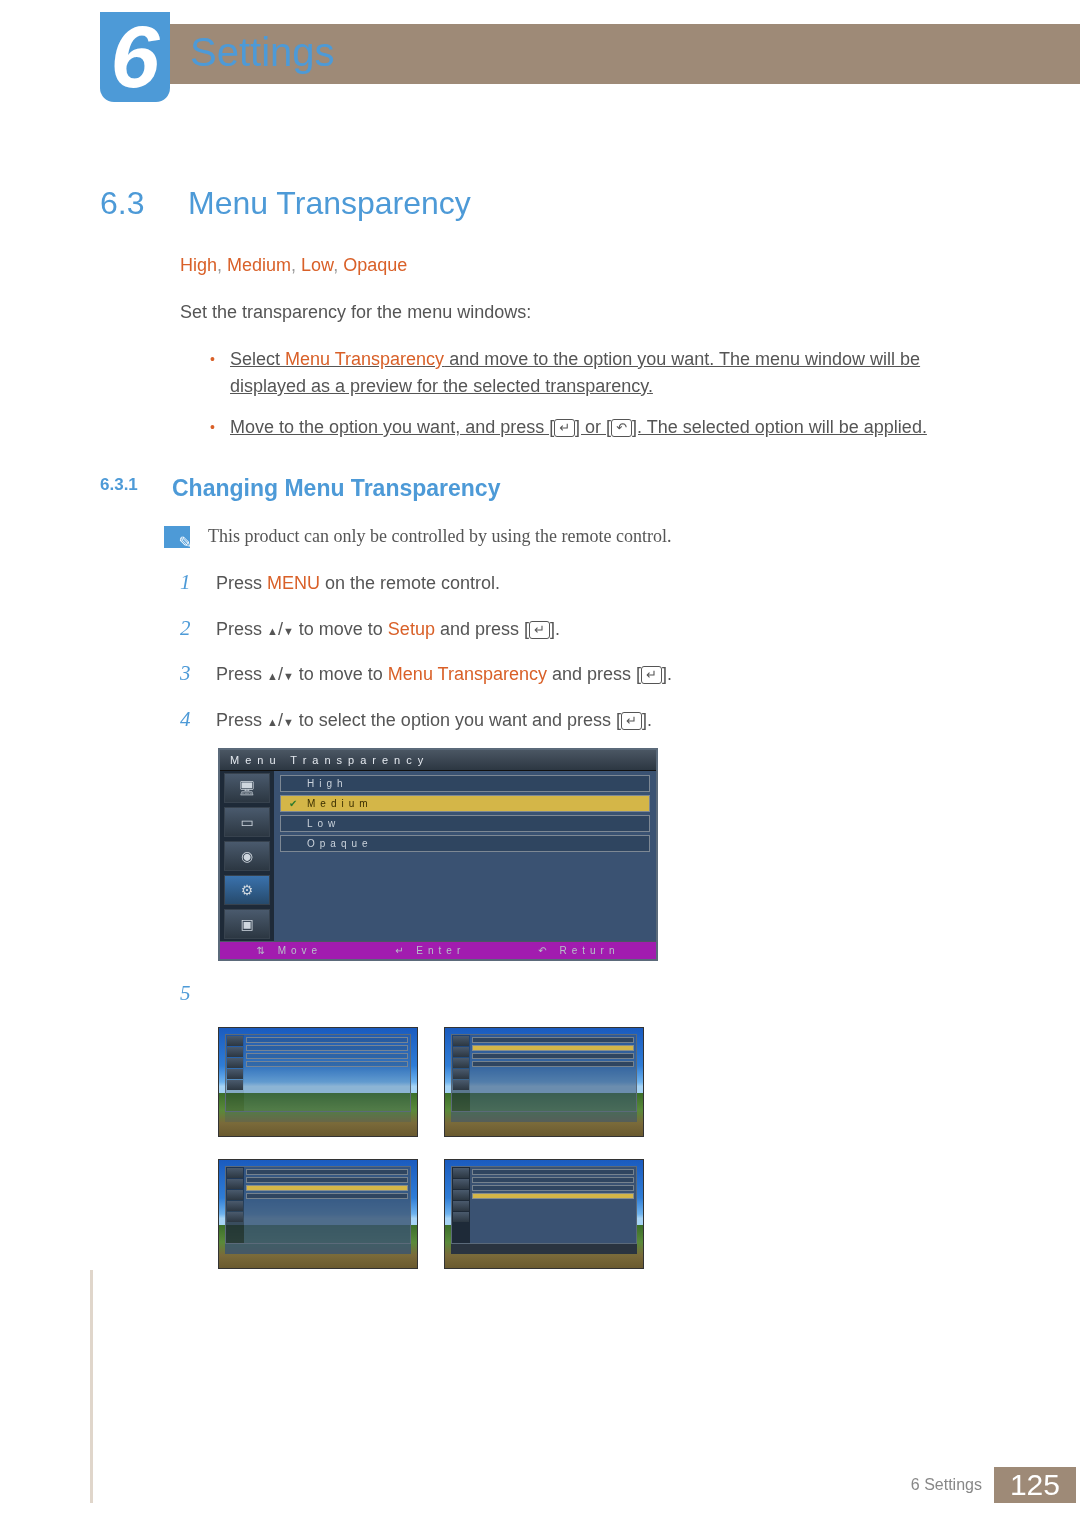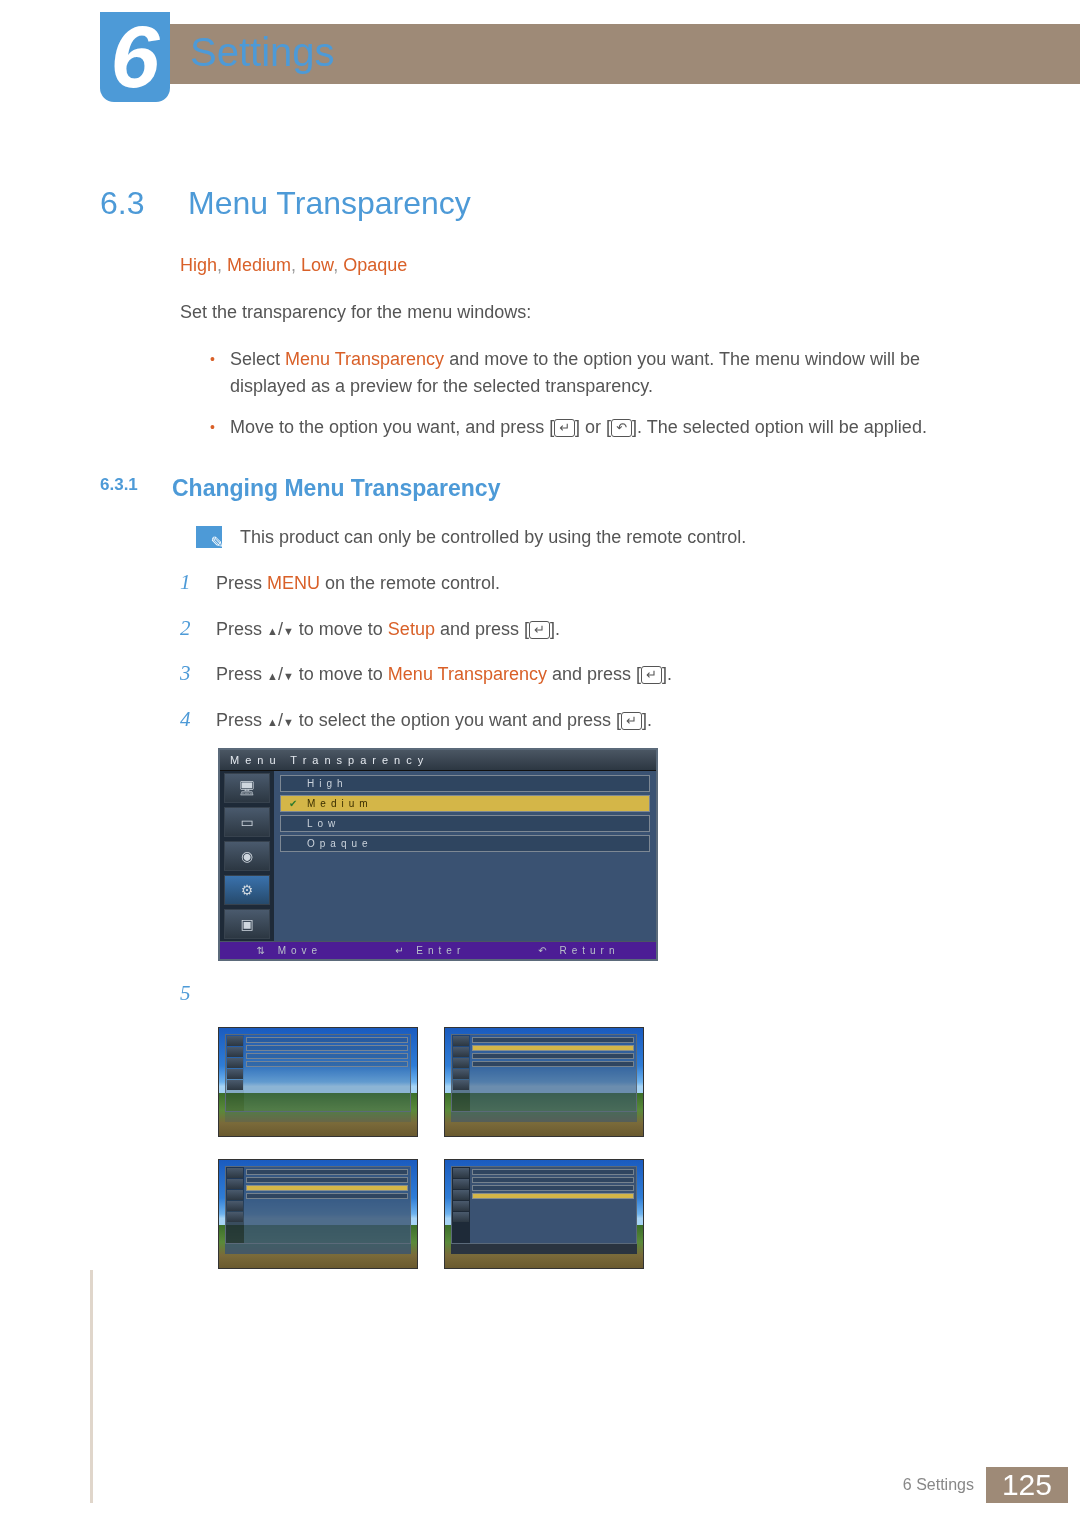--- a/index.html
+++ b/index.html
@@ -43,26 +43,26 @@
     position: absolute;
     top: 185px; left: 100px; right: 90px;
   }
   .sec-row { display: flex; gap: 30px; margin-bottom: 30px; }
   .sec-num { color:#4d9ad7; font-size:32px; min-width:58px; }
   .sec-title { color:#4d9ad7; font-size:32px; }
   .body-text { margin-left: 80px; line-height: 1.5; margin-bottom: 20px; }
   .red { color: #d96028; }
   .grey-sep { color:#999; }
   .bullets { margin-left: 110px; }
-  .bullets li { margin-bottom: 14px; list-style: none; position: relative; padding-left: 20px; line-height:1.5; }
+  .bullets li { margin-bottom: 14px; list-style: none; position: relative; padding-left: 20px; line-height:1.5;text-decoration:underline; }
   .bullets li::before { content:"•"; position:absolute; left:0; color:#d96028; font-size:14px; top:3px; }
   .subsec-row { display:flex; gap:14px; margin-top:34px; margin-bottom:24px; }
   .subsec-num { color:#4d9ad7; font-size:17px; font-weight:bold; min-width:58px; }
   .subsec-title { color:#4d9ad7; font-size:23px; font-weight:bold; }
-  .note-row { display:flex; gap:18px; align-items:flex-end; margin:0 0 18px 96px; }
+  .note-row { display:flex; gap:18px; align-items:flex-start; margin:0 0 18px 64px;font-family:Liberation Serif, serif; }
   .note-icon { width:26px; height:22px; background:#4d9ad7; position:relative; }
   .note-icon::after { content:"✎"; color:#fff; position:absolute; right:-2px; bottom:-4px; font-size:16px; }
   .steps { margin-left:80px; }
   .step-row { display:flex; gap:18px; margin-bottom:12px; align-items: baseline; line-height:1.6; }
   .step-num { color:#4d9ad7; font-style:italic; font-size:21px; min-width:18px; font-family: Georgia, serif; }
   .step-text { flex:1; }
   .btn-ico { display:inline-block; vertical-align:middle; border:1.5px solid #555; border-radius:3px; padding:0 4px; font-size:13px; line-height:16px; height:18px; }
   .tri-up::before { content:"▲"; font-size:11px; }
   .tri-down::before { content:"▼"; font-size:11px; }
 
@@ -94,21 +94,21 @@
   .osd-main { flex:1; padding:4px 6px; background:#3a5272; }
   .osd-opt {
     border:1px solid #7d8894; background:#2f4560; margin-bottom:3px;
     padding:2px 8px; letter-spacing:5px; font-size:10px; color:#cbd3dc;
     display:flex; align-items:center; gap:6px;
   }
   .osd-opt.sel { background:#d4b648; color:#3a2e00; }
   .osd-opt.sel .chk { color:#2e7b2e; }
   .chk { width:12px; display:inline-block; color:transparent; }
   .osd-footer {
-    background:#4c1d95; text-align:center; letter-spacing:5px;
+    background:#a21caf; text-align:center; letter-spacing:5px;
     font-size:10px; padding:3px 0; color:#b8c0c9; border-top:1px solid #4a5663;
     display:flex; justify-content:space-around;
   }
 
   
   .thumbs { margin: 16px 0 0 118px; display:grid; grid-template-columns: 200px 200px; gap:22px 26px; }
   .thumb { width:200px; height:110px; position:relative; border:1px solid #333; overflow:hidden; }
   .sky { position:absolute; inset:0; background: linear-gradient(#1a5bbf 0%, #2f7dd6 35%, #6fb3ee 50%, #a7d4f5 54%); }
   .land { position:absolute; left:0; right:0; bottom:0; height:40%; background: linear-gradient(#3b6e2a,#5a8a3a 40%, #7a6a3a 70%, #6a5a2f); }
   .mini-osd {
@@ -127,21 +127,21 @@
   .alpha-high .mini-side { background-color: rgba(30,42,56,0.25); }
   .alpha-high .mini-row { background-color: rgba(47,69,96,0.2); }
   .alpha-med .mini-main, .alpha-med .mini-side, .alpha-med .mini-foot { background-color: rgba(58,82,114,0.55); }
   .alpha-med .mini-side { background-color: rgba(30,42,56,0.55); }
   .alpha-low .mini-main, .alpha-low .mini-side, .alpha-low .mini-foot { background-color: rgba(58,82,114,0.8); }
   .alpha-low .mini-side { background-color: rgba(30,42,56,0.8); }
 
   
   .left-gutter { position:absolute; left:90px; top:1270px; bottom:24px; width:3px; background:#e0d6cb; }
   .page-footer {
-    position:absolute; bottom:24px; right:12px; height:36px;
+    position:absolute; bottom:24px; right:4px; height:36px;
     display:flex; align-items:center;
   }
   .page-footer .label { color:#888; font-size:16px; margin-right:12px; }
   .page-footer .num {
     background:#9e8a77; color:#fff; font-size:30px; padding:0 16px; height:36px; line-height:36px;
     font-family:"Arial Narrow", Arial, sans-serif;
   }
 </style>
 </head>
 <body>

